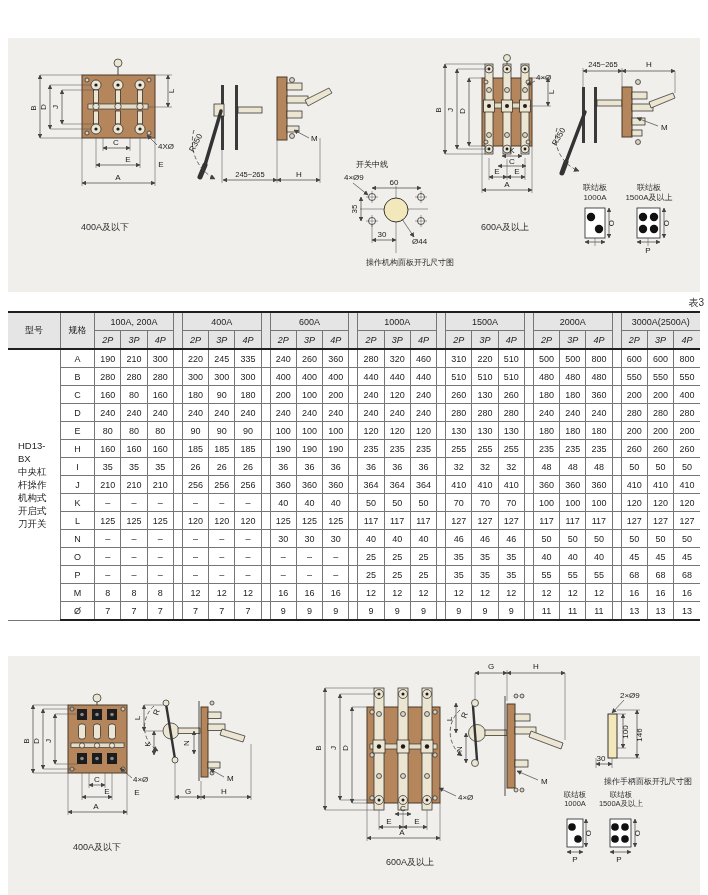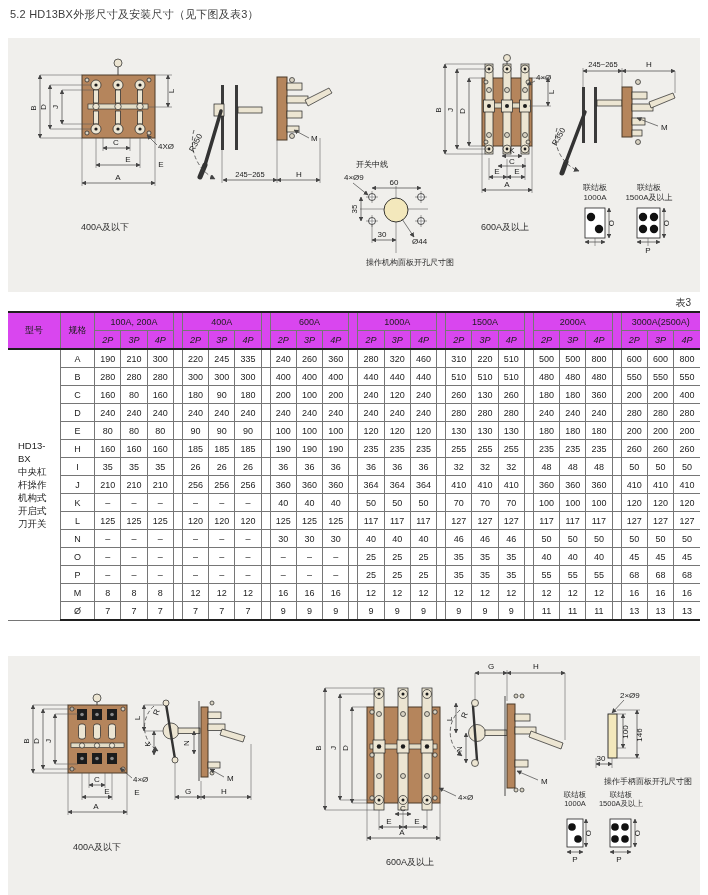--- a/index.html
+++ b/index.html
@@ -1,21 +1,21 @@
 <!DOCTYPE html>
 <html><head>
 <meta charset="utf-8">
 <style>
   html,body{margin:0;padding:0;background:#fff;}
   .page{position:relative;width:708px;height:895px;background:#ffffff;overflow:hidden;
         font-family:"Liberation Sans","DejaVu Sans",sans-serif;}
   .sec-title{position:absolute;left:10px;font-size:11px;color:#3c3c3c;letter-spacing:0.2px;}
   #title1{top:7px;}
   #title2{top:628px;}
-  .table-tag{position:absolute;top:296px;right:17px;font-size:10px;color:#333;}
+  .table-tag{position:absolute;top:296px;right:4px;font-size:10px;color:#333;}
   svg{position:absolute;left:0;top:0;}
   svg text{font-family:"Liberation Sans","DejaVu Sans",sans-serif;}
   .gpanel{fill:#f0efec;}
   .panel{fill:#b5855c;stroke:#4a3a28;stroke-width:1;}
   .hw{fill:#ece5d2;stroke:#222;stroke-width:0.7;}
   .hw2{fill:#e3dcc6;stroke:#222;stroke-width:0.6;}
   .scr{fill:#d8d2c2;stroke:#222;stroke-width:0.7;}
   .pl{fill:#3a3a3a;}
   .dk{fill:#1c1c1c;}
   .gy{fill:#8a8a8a;}
@@ -34,21 +34,21 @@
   .dts{font-size:7.5px;fill:#1a1a1a;text-anchor:middle;}
   .dta{font-size:8px;fill:#1a1a1a;text-anchor:start;}
   .cap{font-size:9px;fill:#2e2e2e;text-anchor:middle;}
   .cap8{font-size:8px;fill:#2e2e2e;text-anchor:middle;}
   .cap8s{font-size:7.5px;fill:#2e2e2e;text-anchor:middle;}
 
   #dim-table{position:absolute;left:8px;top:311px;width:692px;border-collapse:collapse;
              table-layout:fixed;font-size:9px;color:#1c1c1c;}
   #dim-table th,#dim-table td{border:1px solid #767676;height:17px;text-align:center;
              font-weight:normal;padding:0;overflow:hidden;white-space:nowrap;}
-  #dim-table thead th{background:#d946ef;}
+  #dim-table thead th{background:#e5e5e5;}
   #dim-table thead tr:first-child th{border-top:2px solid #1f1f1f;}
   #dim-table .hm,#dim-table .hgap{border-bottom:2px solid #1f1f1f;font-family:Liberation Mono, monospace;}
   #dim-table .hs{border-bottom:2px solid #1f1f1f;font-style:italic;}
   #dim-table tbody td{background:#fff;}
   #dim-table tbody tr:last-child td{border-bottom:2.5px solid #1f1f1f;}
   #dim-table th:first-child,#dim-table td:first-child{border-left:none;}
   #dim-table th:last-child,#dim-table td:last-child{border-right:none;}
   #dim-table td.model{text-align:left;padding-left:10px;font-size:9.5px;line-height:13px;
              vertical-align:middle;}
   .c-model{width:52px}.c-spec{width:34px}.c-v{width:26px}.c-g{width:9px}
@@ -511,21 +511,20 @@
       <circle cx="607" cy="183" r="3.8" class="dot"></circle>
           <circle cx="617" cy="183" r="3.8" class="dot"></circle>
       <line x1="627" y1="163" x2="627" y2="191" class="dl"></line>
       <text class="dt" x="632" y="177" transform="rotate(-90 632 177)">O</text>
       <line x1="602" y1="196" x2="623" y2="196" class="dl"></line>
       <text class="dt" x="611" y="206">P</text>
     </g>
   </g>
 </svg>
 
-<div class="sec-title" id="title1">5.2 HD13BX外形尺寸及安装尺寸（见下图及表3）</div>
 <div class="table-tag">表3</div>
 <table id="dim-table">
       <colgroup>
         <col class="c-model">
         <col class="c-spec">
         <col class="c-v">
         <col class="c-v">
         <col class="c-v">
         <col class="c-g">
         <col class="c-v">

